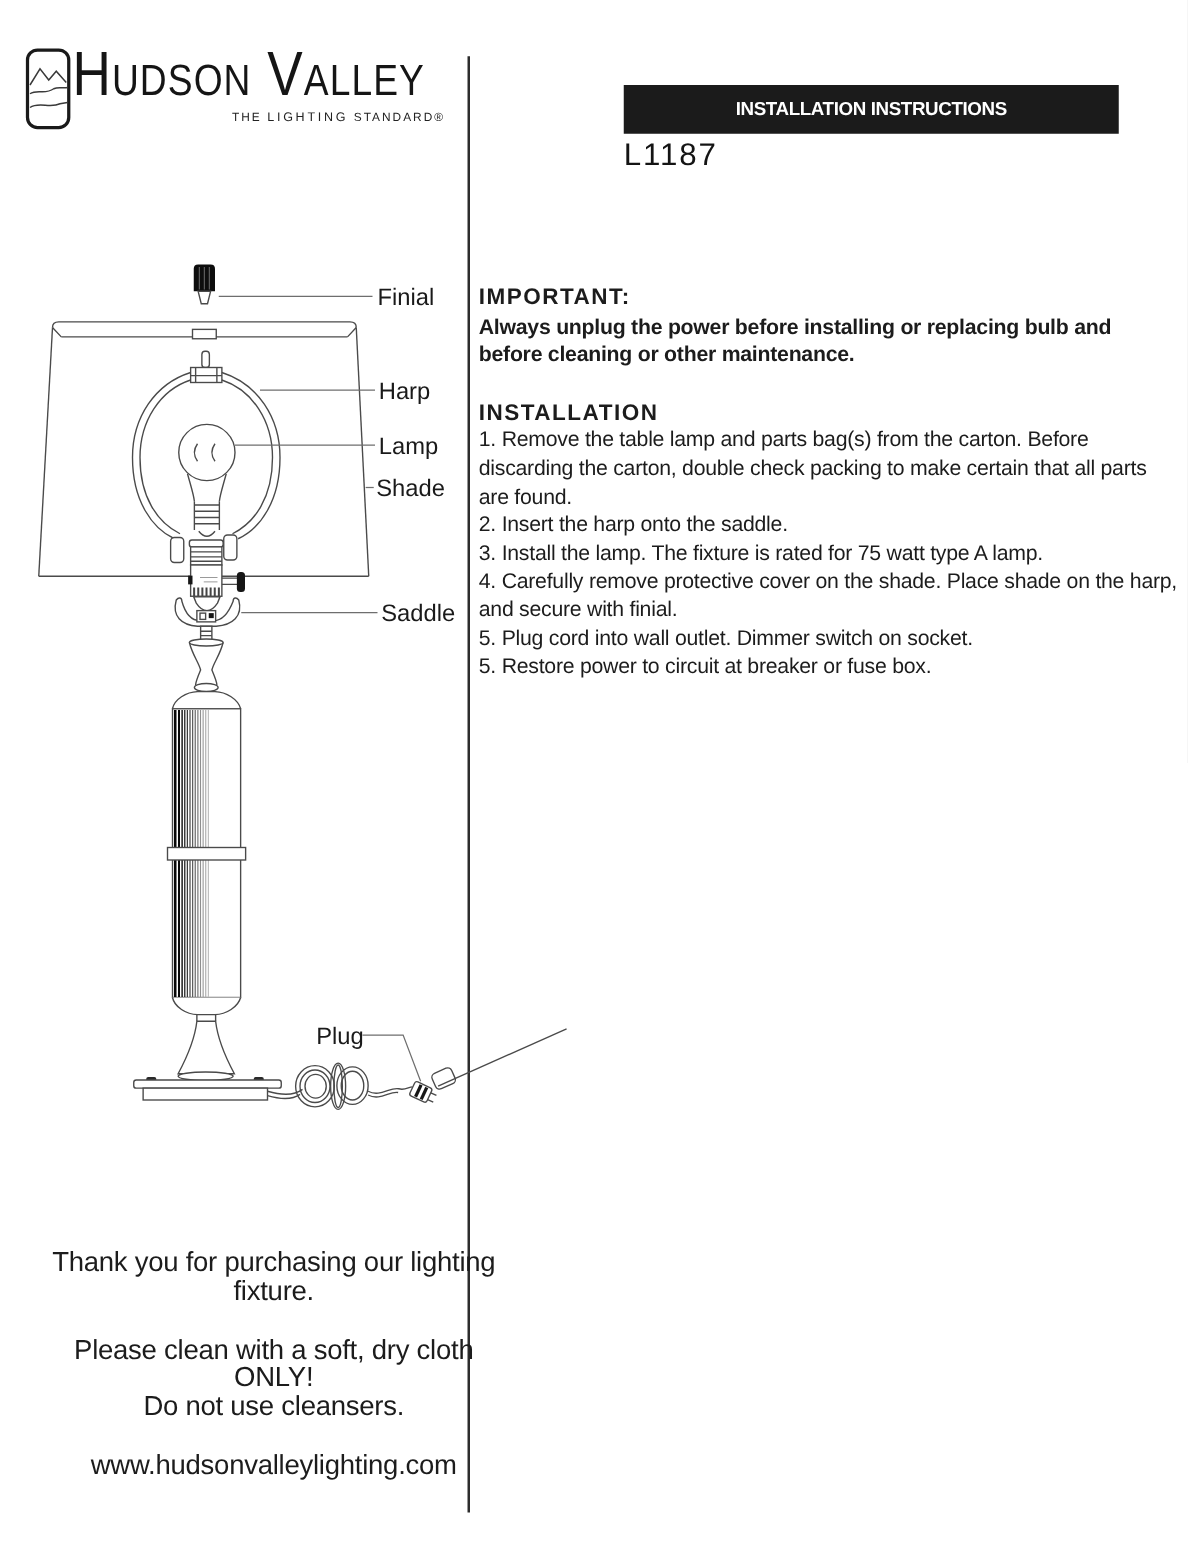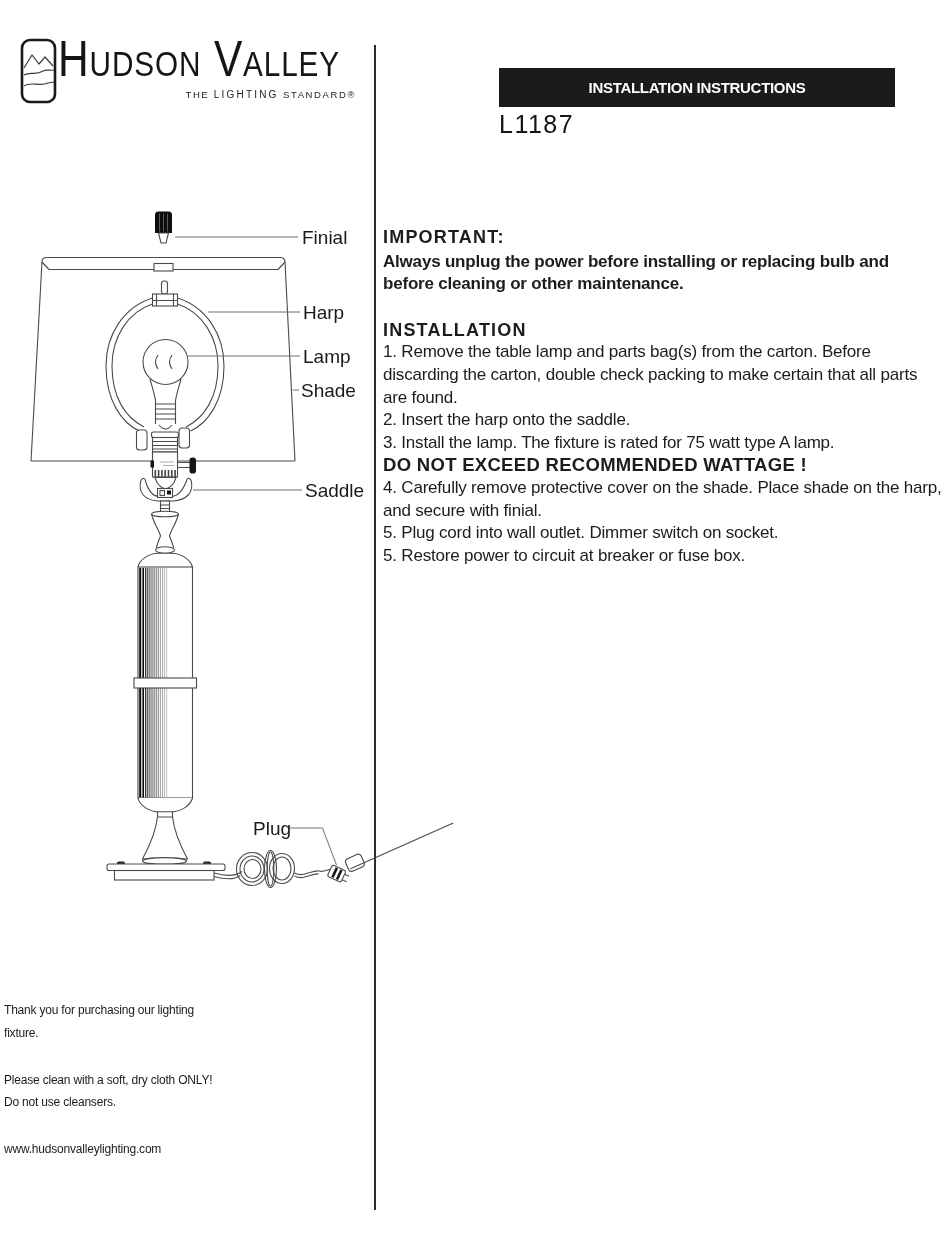--- a/index.html
+++ b/index.html
@@ -37,21 +37,21 @@
   .bold-body{font-weight:bold;margin:2px 0 23px 0;}
   .step{margin:0;}
   .warning{font-weight:bold;font-size:18.5px;letter-spacing:0.3px;margin:0;line-height:22.6px;}
   
   .diagram{position:absolute;left:0;top:200px;overflow:visible;}
   .ln{fill:none;stroke:#4a4a4a;stroke-width:1.1;}
   .lnw{fill:#ffffff;stroke:#4a4a4a;stroke-width:1.1;}
   .leader{fill:none;stroke:#6e6e6e;stroke-width:1;}
   .lbl{font-family:"Liberation Sans",sans-serif;font-size:19px;fill:#1a1a1a;}
   
-  .footer{position:absolute;left:4px;top:999px;width:362px;font-size:12px;line-height:22.8px;letter-spacing:-0.2px;}
+  .footer{position:absolute;left:38px;top:999px;width:362px;font-size:22px;line-height:22.8px;letter-spacing:-0.2px;text-align:center;}
   .fpara{margin:0 0 24px 0;}
   .fline{display:block;}
 </style>
 </head>
 <body>
 
 <div class="page">
 
   <svg class="logo-mark" width="38" height="68" viewBox="0 0 38 68">
     <rect x="2" y="2" width="33" height="62" rx="8" fill="none" stroke="#1a1a1a" stroke-width="2.6"></rect>
@@ -215,21 +215,20 @@
     <text class="lbl" x="253" y="635">Plug</text>
   </svg>
 
   <div class="right-col">
     <div class="h-bold">IMPORTANT:</div>
     <p class="bold-body">Always unplug the power before installing or replacing bulb and before cleaning or other maintenance.</p>
     <div class="h-bold">INSTALLATION</div>
     <p class="step">1. Remove the table lamp and parts bag(s) from the carton. Before discarding the carton, double check packing to make certain that all parts are found.</p>
     <p class="step">2. Insert the harp onto the saddle.</p>
     <p class="step">3. Install the lamp. The fixture is rated for 75 watt type A lamp.</p>
-    <p class="warning">DO NOT EXCEED RECOMMENDED WATTAGE !</p>
     <p class="step">4. Carefully remove protective cover on the shade. Place shade on the harp, and secure with finial.</p>
     <p class="step">5. Plug cord into wall outlet. Dimmer switch on socket.</p>
     <p class="step">5. Restore power to circuit at breaker or fuse box.</p>
   </div>
 
   <div class="footer">
     <p class="fpara">
       <span class="fline">Thank you for purchasing our lighting</span>
       <span class="fline">fixture.</span>
     </p>

